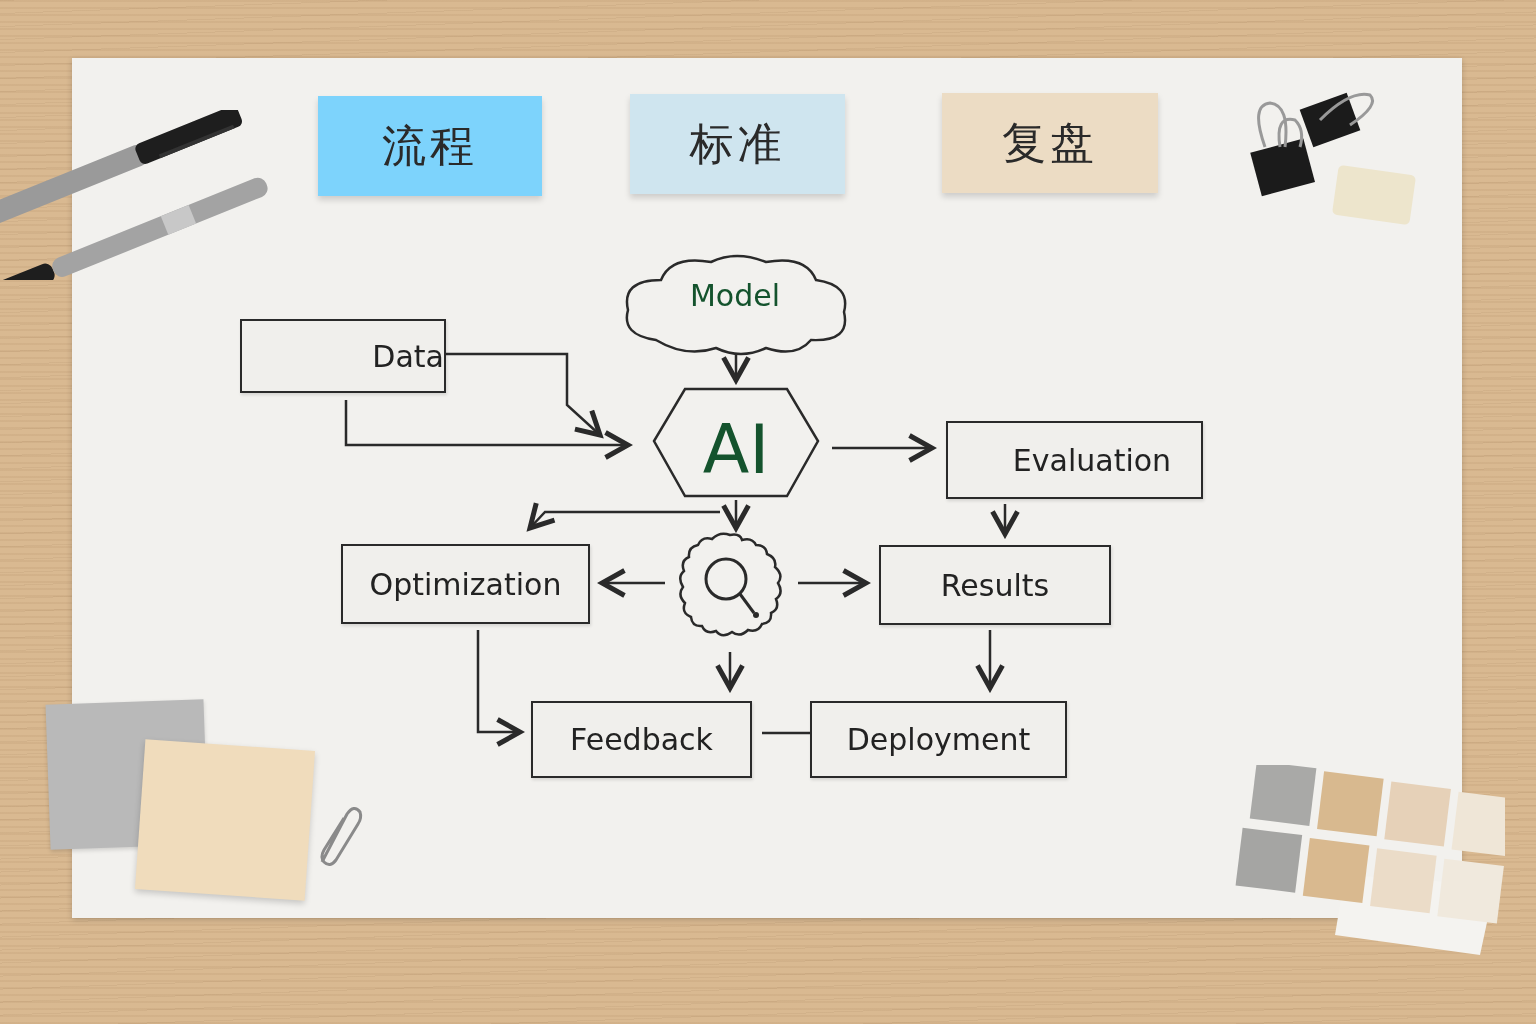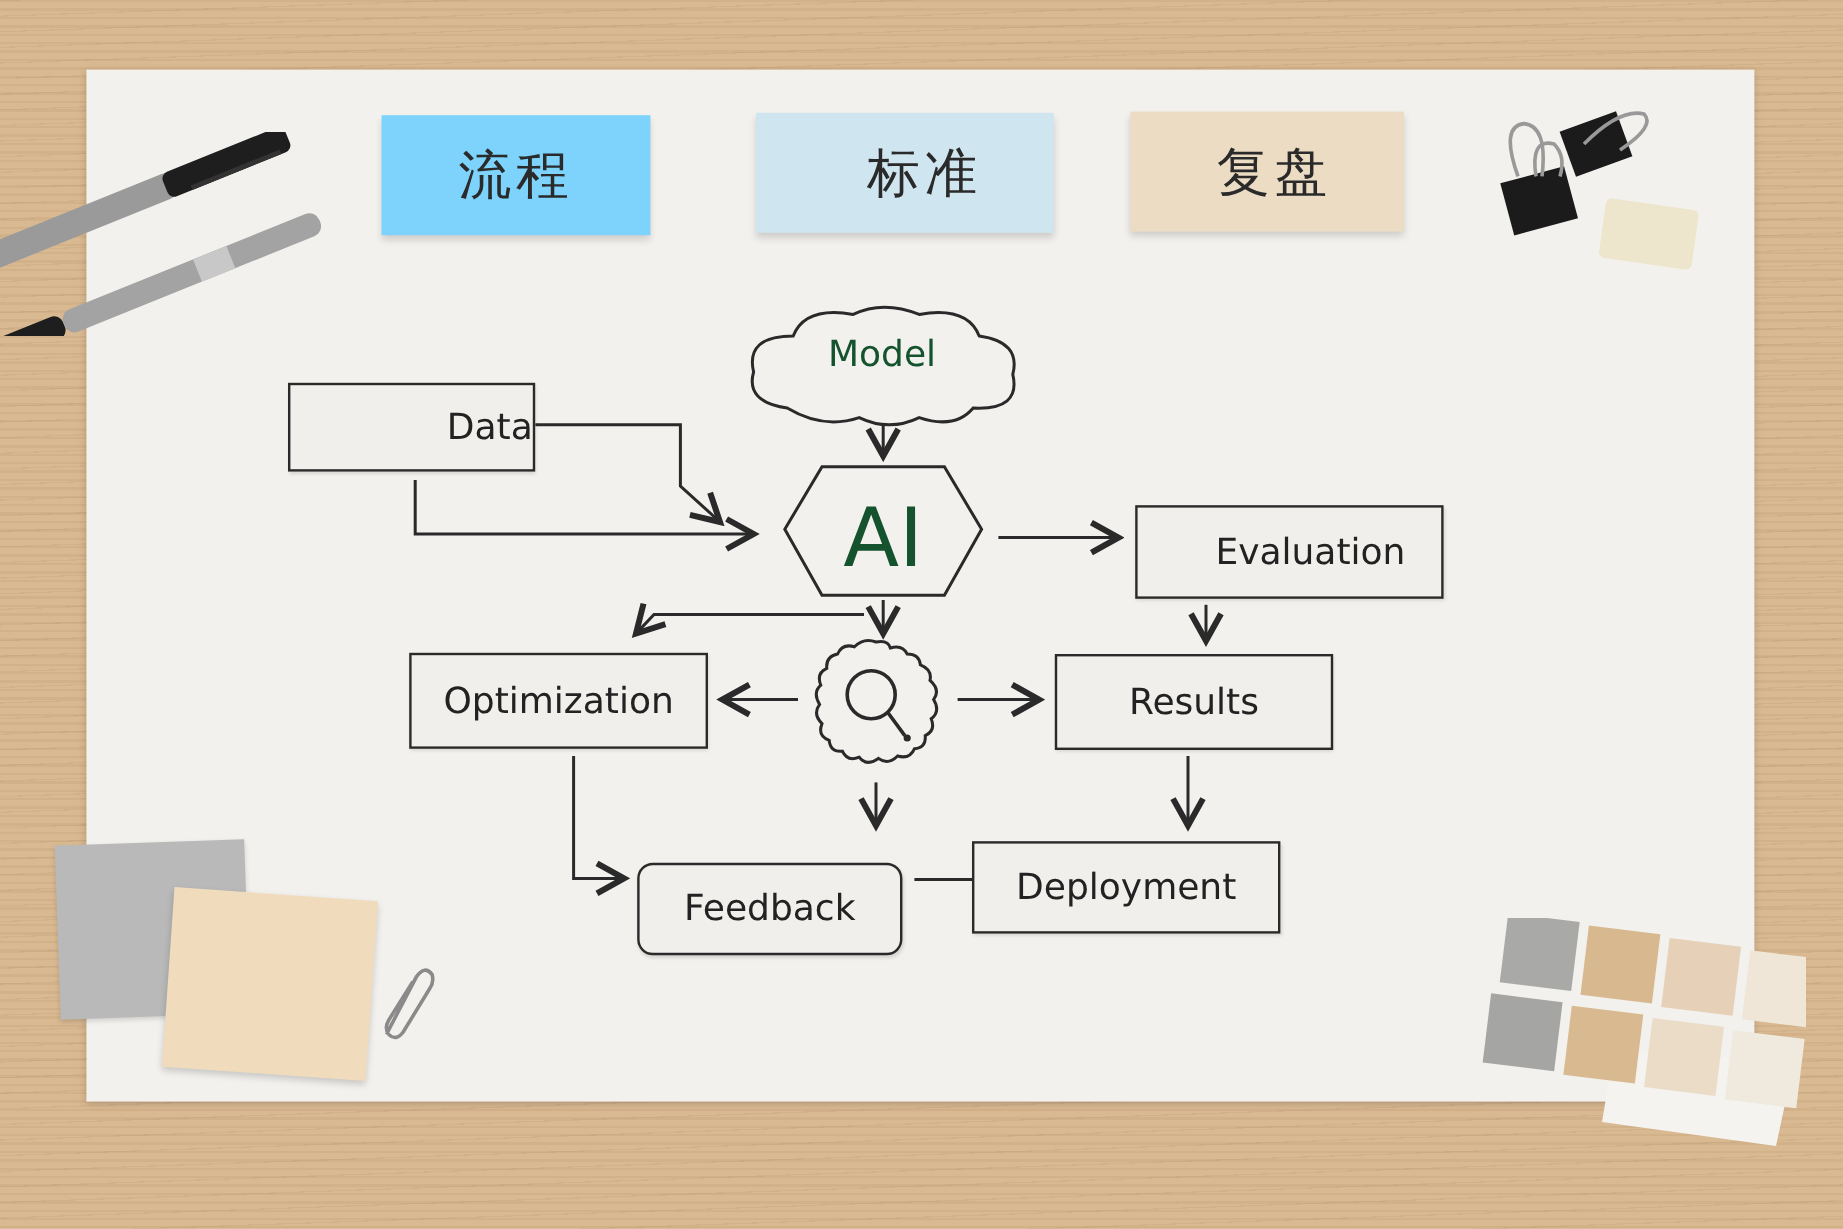--- a/index.html
+++ b/index.html
@@ -52,22 +52,22 @@
 <svg class="prop" style="left:1240px;top:85px" width="190" height="160">
   <rect x="15" y="60" width="55" height="45" fill="#1b1b1b" transform="rotate(-15 42 82)"></rect>
   <path d="M25 62 Q10 20 30 18 Q50 20 45 62" fill="none" stroke="#999" stroke-width="3"></path>
   <path d="M40 62 Q35 30 55 35 Q65 45 60 62" fill="none" stroke="#999" stroke-width="3"></path>
   <rect x="65" y="15" width="50" height="40" fill="#1b1b1b" transform="rotate(-20 90 35)"></rect>
   <path d="M80 35 Q110 5 130 10 Q140 20 110 40" fill="none" stroke="#999" stroke-width="3"></path>
   <rect x="95" y="85" width="78" height="50" rx="5" fill="#ede5cc" transform="rotate(8 134 110)"></rect>
 </svg>
 
 <div class="sticky" style="left:318px;top:96px;width:224px;background:#7dd3fc;">流程</div>
-<div class="sticky" style="left:630px;top:94px;width:215px;background:#cfe5ef;padding-left:33px;">标准</div>
-<div class="sticky" style="left:942px;top:93px;width:216px;background:#ecdcc4;padding-left:12px;">复盘</div>
+<div class="sticky" style="left:630px;top:94px;width:215px;background:#cfe5ef;">标准</div>
+<div class="sticky" style="left:942px;top:93px;width:216px;background:#ecdcc4;">复盘</div>
 
 <svg class="lines" width="1536" height="1024">
   <defs>
     <marker id="ah" markerWidth="12" markerHeight="12" refX="10" refY="6" orient="auto">
       <path d="M1 1 L10 6 L1 11" fill="none" stroke="#2a2a2a" stroke-width="2"></path>
     </marker>
   </defs>
   <g fill="none" stroke="#2a2a2a" stroke-width="2.5">
     <path d="M446 354 L567 354 L567 405 L600 435" marker-end="url(#ah)"></path>
     <path d="M346 400 L346 445 L628 445" marker-end="url(#ah)"></path>
@@ -109,21 +109,21 @@
 </div>
 <div class="node" style="left:946px;top:421px;width:218px;height:74px;padding-left:35px;">
   <span>Evaluation</span>
 </div>
 <div class="node" style="left:341px;top:544px;width:245px;height:76px;">
   <span>Optimization</span>
 </div>
 <div class="node" style="left:879px;top:545px;width:228px;height:76px;">
   <span>Results</span>
 </div>
-<div class="node" style="left:531px;top:719px;width:217px;height:73px;border-radius:13px;">
+<div class="node" style="left:531px;top:701px;width:217px;height:73px;">
   <span>Feedback</span>
 </div>
 <div class="node" style="left:810px;top:701px;width:253px;height:73px;">
   <span>Deployment</span>
 </div>
 
 <div class="prop" style="left:48px;top:702px;width:158px;height:145px;background:#b9b9b9;transform:rotate(-2deg);box-shadow:0 2px 4px rgba(0,0,0,0.15);"></div>
 <div class="prop" style="left:140px;top:745px;width:170px;height:150px;background:#f0dcbc;transform:rotate(4deg);box-shadow:0 3px 6px rgba(0,0,0,0.18);"></div>
 <svg class="prop" style="left:312px;top:802px" width="52" height="70">
   <path d="M10 60 L35 12 Q42 2 48 10 Q50 16 46 22 L24 58 Q18 66 12 60 Q8 55 12 48 L32 16" fill="none" stroke="#8a8a8a" stroke-width="3"></path>

